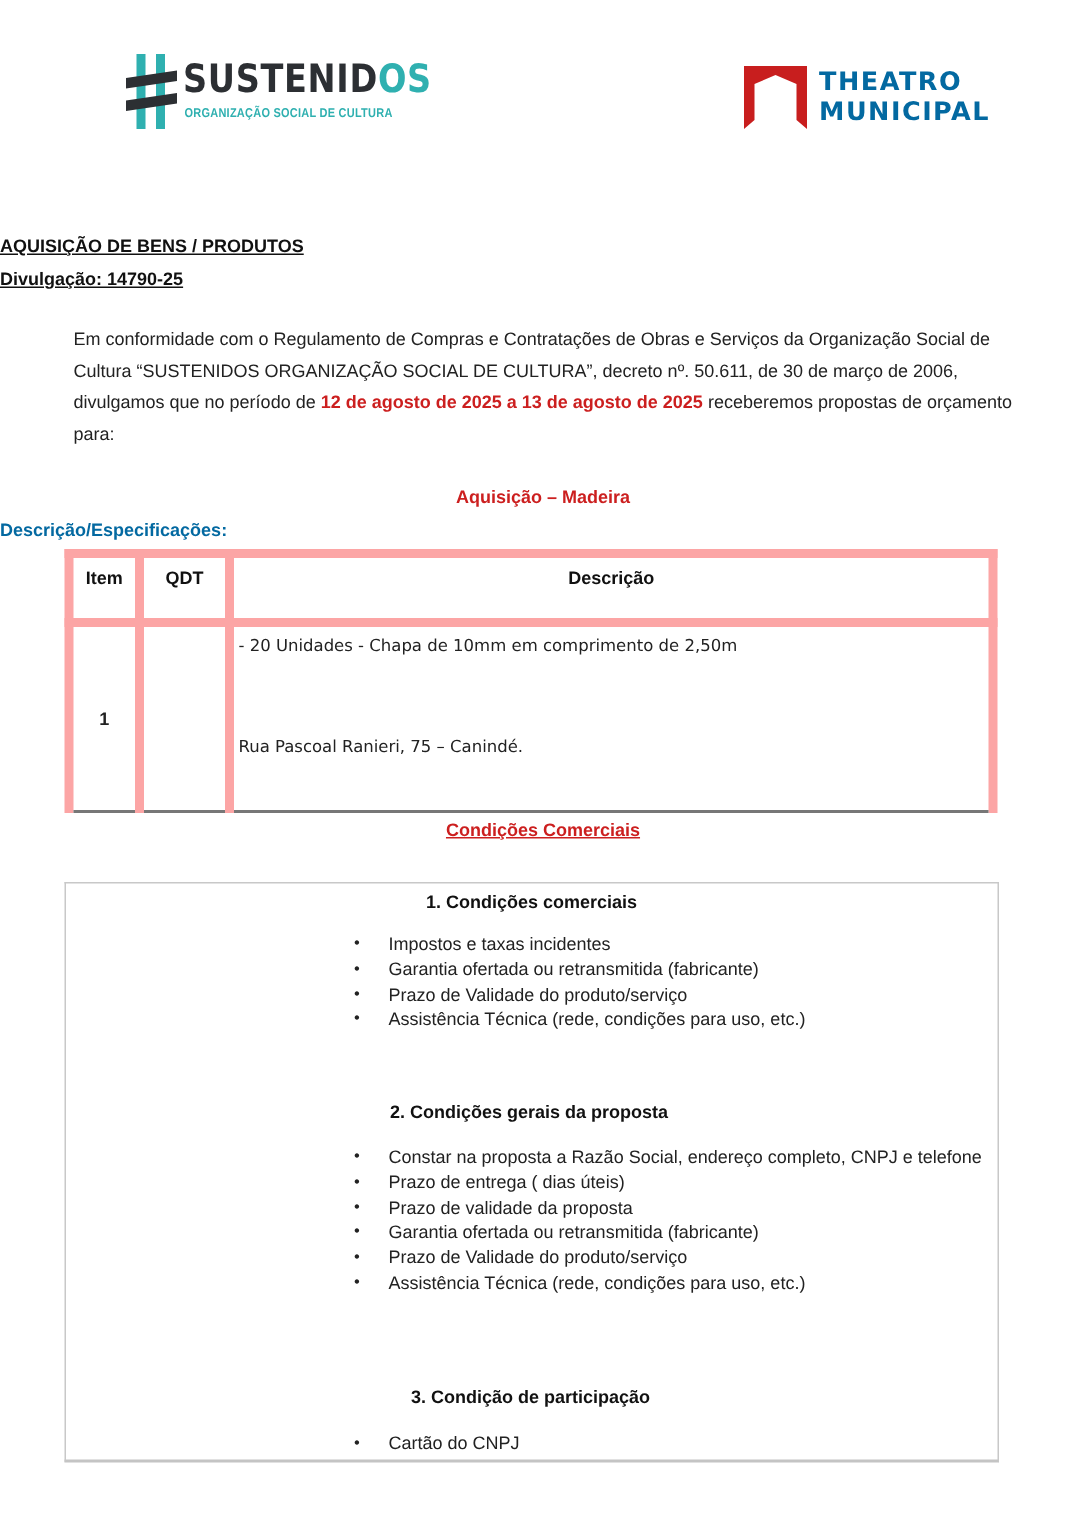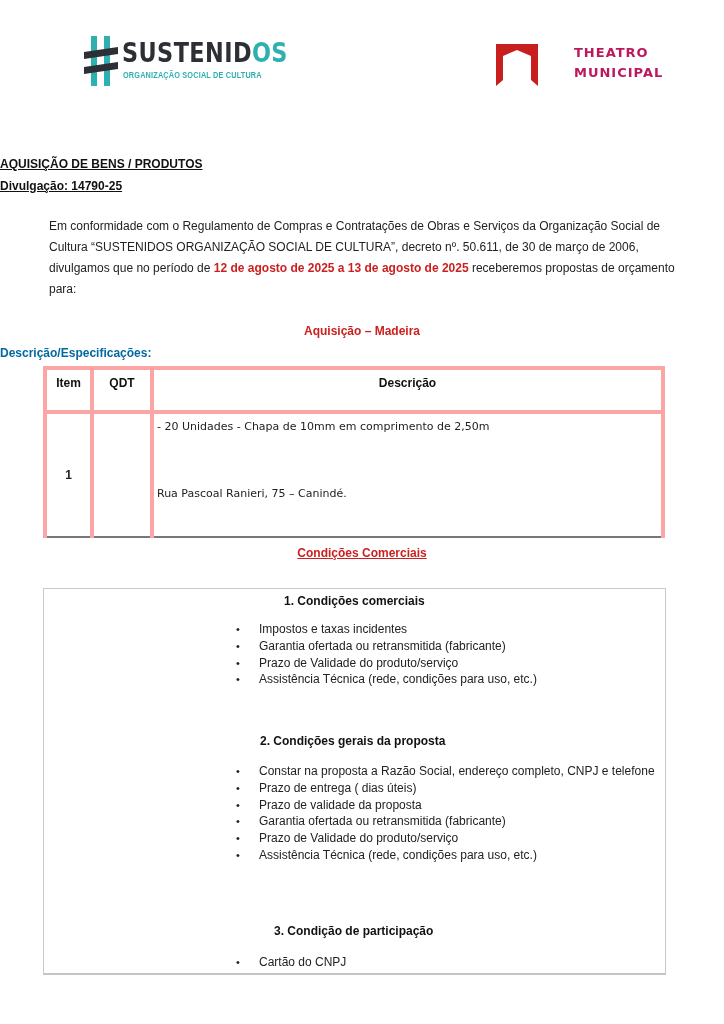--- a/index.html
+++ b/index.html
@@ -16,22 +16,22 @@
   }
   .logo-left .word .accent { color: #2fb0b0; }
   .logo-left .tag {
     position: absolute; left: 39px; top: 34px; font-size: 8.5px; font-weight: bold;
     color: #2fb0b0; white-space: nowrap; letter-spacing: 0.2px;
     transform: scaleX(0.86); transform-origin: left top;
   }
   .logo-right { position: absolute; left: 496px; top: 44px; width: 170px; height: 46px; }
   .logo-right .arch { position: absolute; left: 0; top: 0; width: 42px; height: 42px; }
   .logo-right .t1, .logo-right .t2 {
-    position: absolute; left: 50px; font-size: 13px; font-weight: bold; color: #be185d;
-    letter-spacing: 1px; white-space: nowrap; font-family: "DejaVu Sans", sans-serif; margin-left: 28px;
+    position: absolute; left: 50px; font-size: 17px; font-weight: bold; color: #0369a1;
+    letter-spacing: 1px; white-space: nowrap; font-family: "DejaVu Sans", sans-serif;
   }
   .logo-right .t1 { top: 1px; }
   .logo-right .t2 { top: 21px; }
 
   .title {
     position: absolute; left: 0; width: 724px; font-weight: bold;
     font-size: 12px; text-decoration: underline; color: #111;
   }
   .para {
     position: absolute; left: 49px; width: 630px; font-size: 12px; line-height: 21px; color: #222;
@@ -43,21 +43,21 @@
   }
   .sub-head {
     position: absolute; left: 0; width: 724px; text-align: left; font-weight: bold;
     font-size: 12px; color: #0369a1;
   }
   table.items {
     position: absolute; left: 43px; top: 366px; width: 622px; border-collapse: collapse;
     font-size: 12px;
   }
   table.items td, table.items th {
-    border: 4px solid #fca5a5; padding: 0; vertical-align: top;
+    border: 6px solid #fca5a5; padding: 0; vertical-align: top;
   }
   table.items th { height: 34px; font-weight: bold; text-align: center; padding-top: 6px; color: #111; }
   table.items tr.row td { height: 122px; border-bottom: 2px solid #777; }
   table.items td.item-num { text-align: center; vertical-align: middle; font-weight: bold; }
   table.items td.desc {
     font-family: "DejaVu Sans", sans-serif; font-size: 11px; padding-left: 3px; position: relative;
   }
   .desc .l1 { position: absolute; top: 6px; left: 3px; white-space: nowrap; }
   .desc .l2 { position: absolute; top: 73px; left: 3px; white-space: nowrap; }
 

